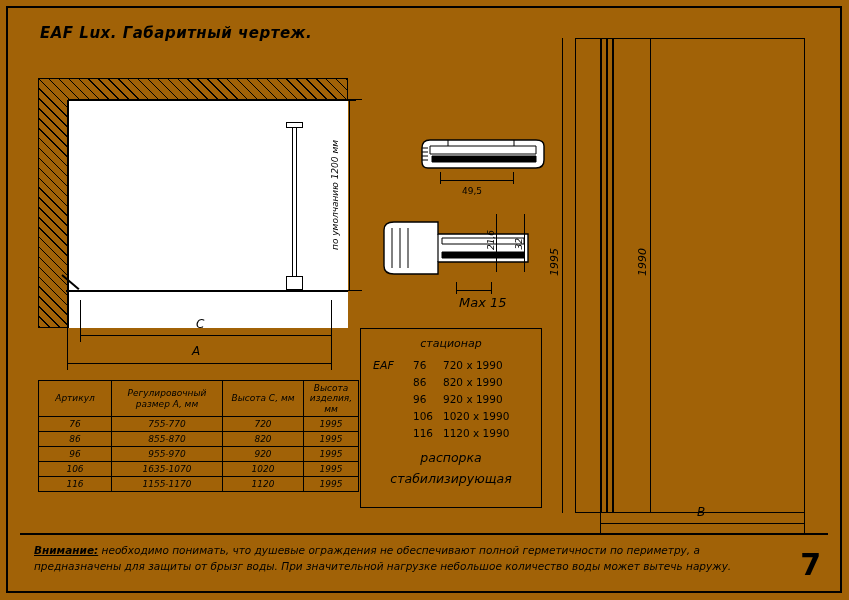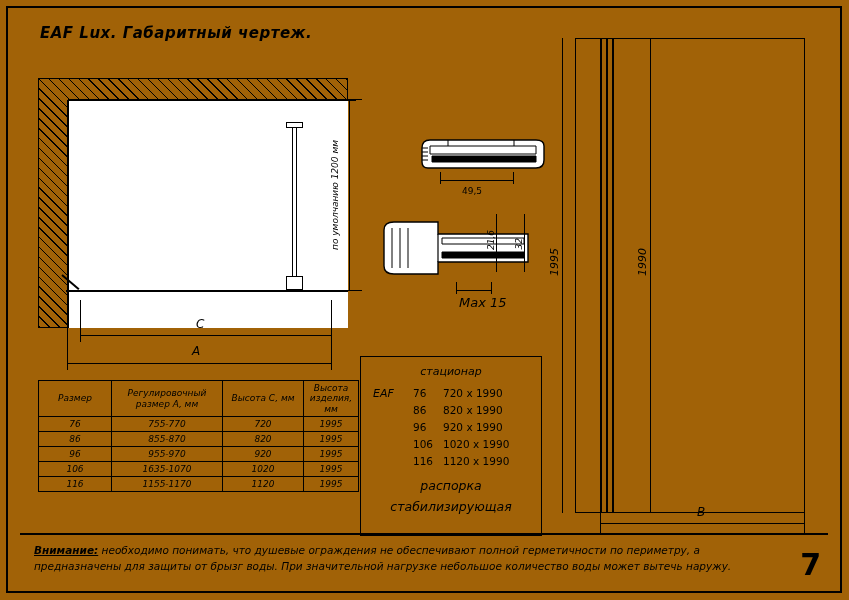--- a/index.html
+++ b/index.html
@@ -34,21 +34,21 @@
   .dimC-lbl{position:absolute;left:196px;top:317px;font-size:12px;font-style:italic;}
   .dimA{position:absolute;left:67px;top:363px;width:265px;height:1px;background:#000;}
   .dimA-l{position:absolute;left:67px;top:300px;width:1px;height:70px;background:#000;}
   .dimA-r{position:absolute;left:331px;top:300px;width:1px;height:70px;background:#000;}
   .dimA-lbl{position:absolute;left:192px;top:344px;font-size:12px;font-style:italic;}
   
   table.spec{position:absolute;left:38px;top:380px;border-collapse:collapse;font-size:9px;}
   table.spec th,table.spec td{border:1px solid #000;text-align:center;font-style:italic;padding:2px 3px;}
   table.spec th{font-weight:normal;line-height:1.15;}
   
-  .infobox{position:absolute;left:360px;top:328px;width:182px;height:180px;border:1.5px solid #000;box-sizing:border-box;margin-top:28px;}
+  .infobox{position:absolute;left:360px;top:328px;width:182px;height:180px;border:1.5px solid #000;box-sizing:border-box;}
   .infobox .statsionar{position:absolute;left:0;top:8px;width:100%;text-align:center;font-size:11px;font-style:italic;}
   .eaf-lbl{position:absolute;left:12px;top:30px;font-size:11px;font-style:italic;}
   .sizes{position:absolute;left:52px;top:28px;font-size:10.5px;line-height:17px;}
   .sizes span.num{display:inline-block;width:30px;}
   .stab{position:absolute;left:0;top:118px;width:100%;text-align:center;font-size:12.5px;font-style:italic;line-height:21px;}
   
   .sec1{position:absolute;left:418px;top:128px;width:130px;height:48px;}
   .sec2{position:absolute;left:378px;top:212px;width:160px;height:72px;}
   .dim495{position:absolute;left:440px;top:180px;width:74px;height:1px;background:#000;}
   .dim495-l{position:absolute;left:440px;top:172px;width:1px;height:12px;background:#000;}
@@ -115,21 +115,21 @@
 
     <div class="dimA-l"></div>
     <div class="dimA-r"></div>
     <div class="dimA"></div>
     <div class="dimA-lbl">A</div>
   </div>
 
   <table class="spec">
     <thead>
       <tr>
-        <th style="width:66px">Размер</th>
+        <th style="width:66px">Артикул</th>
         <th style="width:104px">Регулировочный размер А, мм</th>
         <th style="width:74px">Высота С, мм</th>
         <th style="width:48px">Высота изделия, мм</th>
       </tr>
     </thead>
     <tbody>
       <tr>
         <td>76</td>
         <td>755-770</td>
         <td>720</td>

